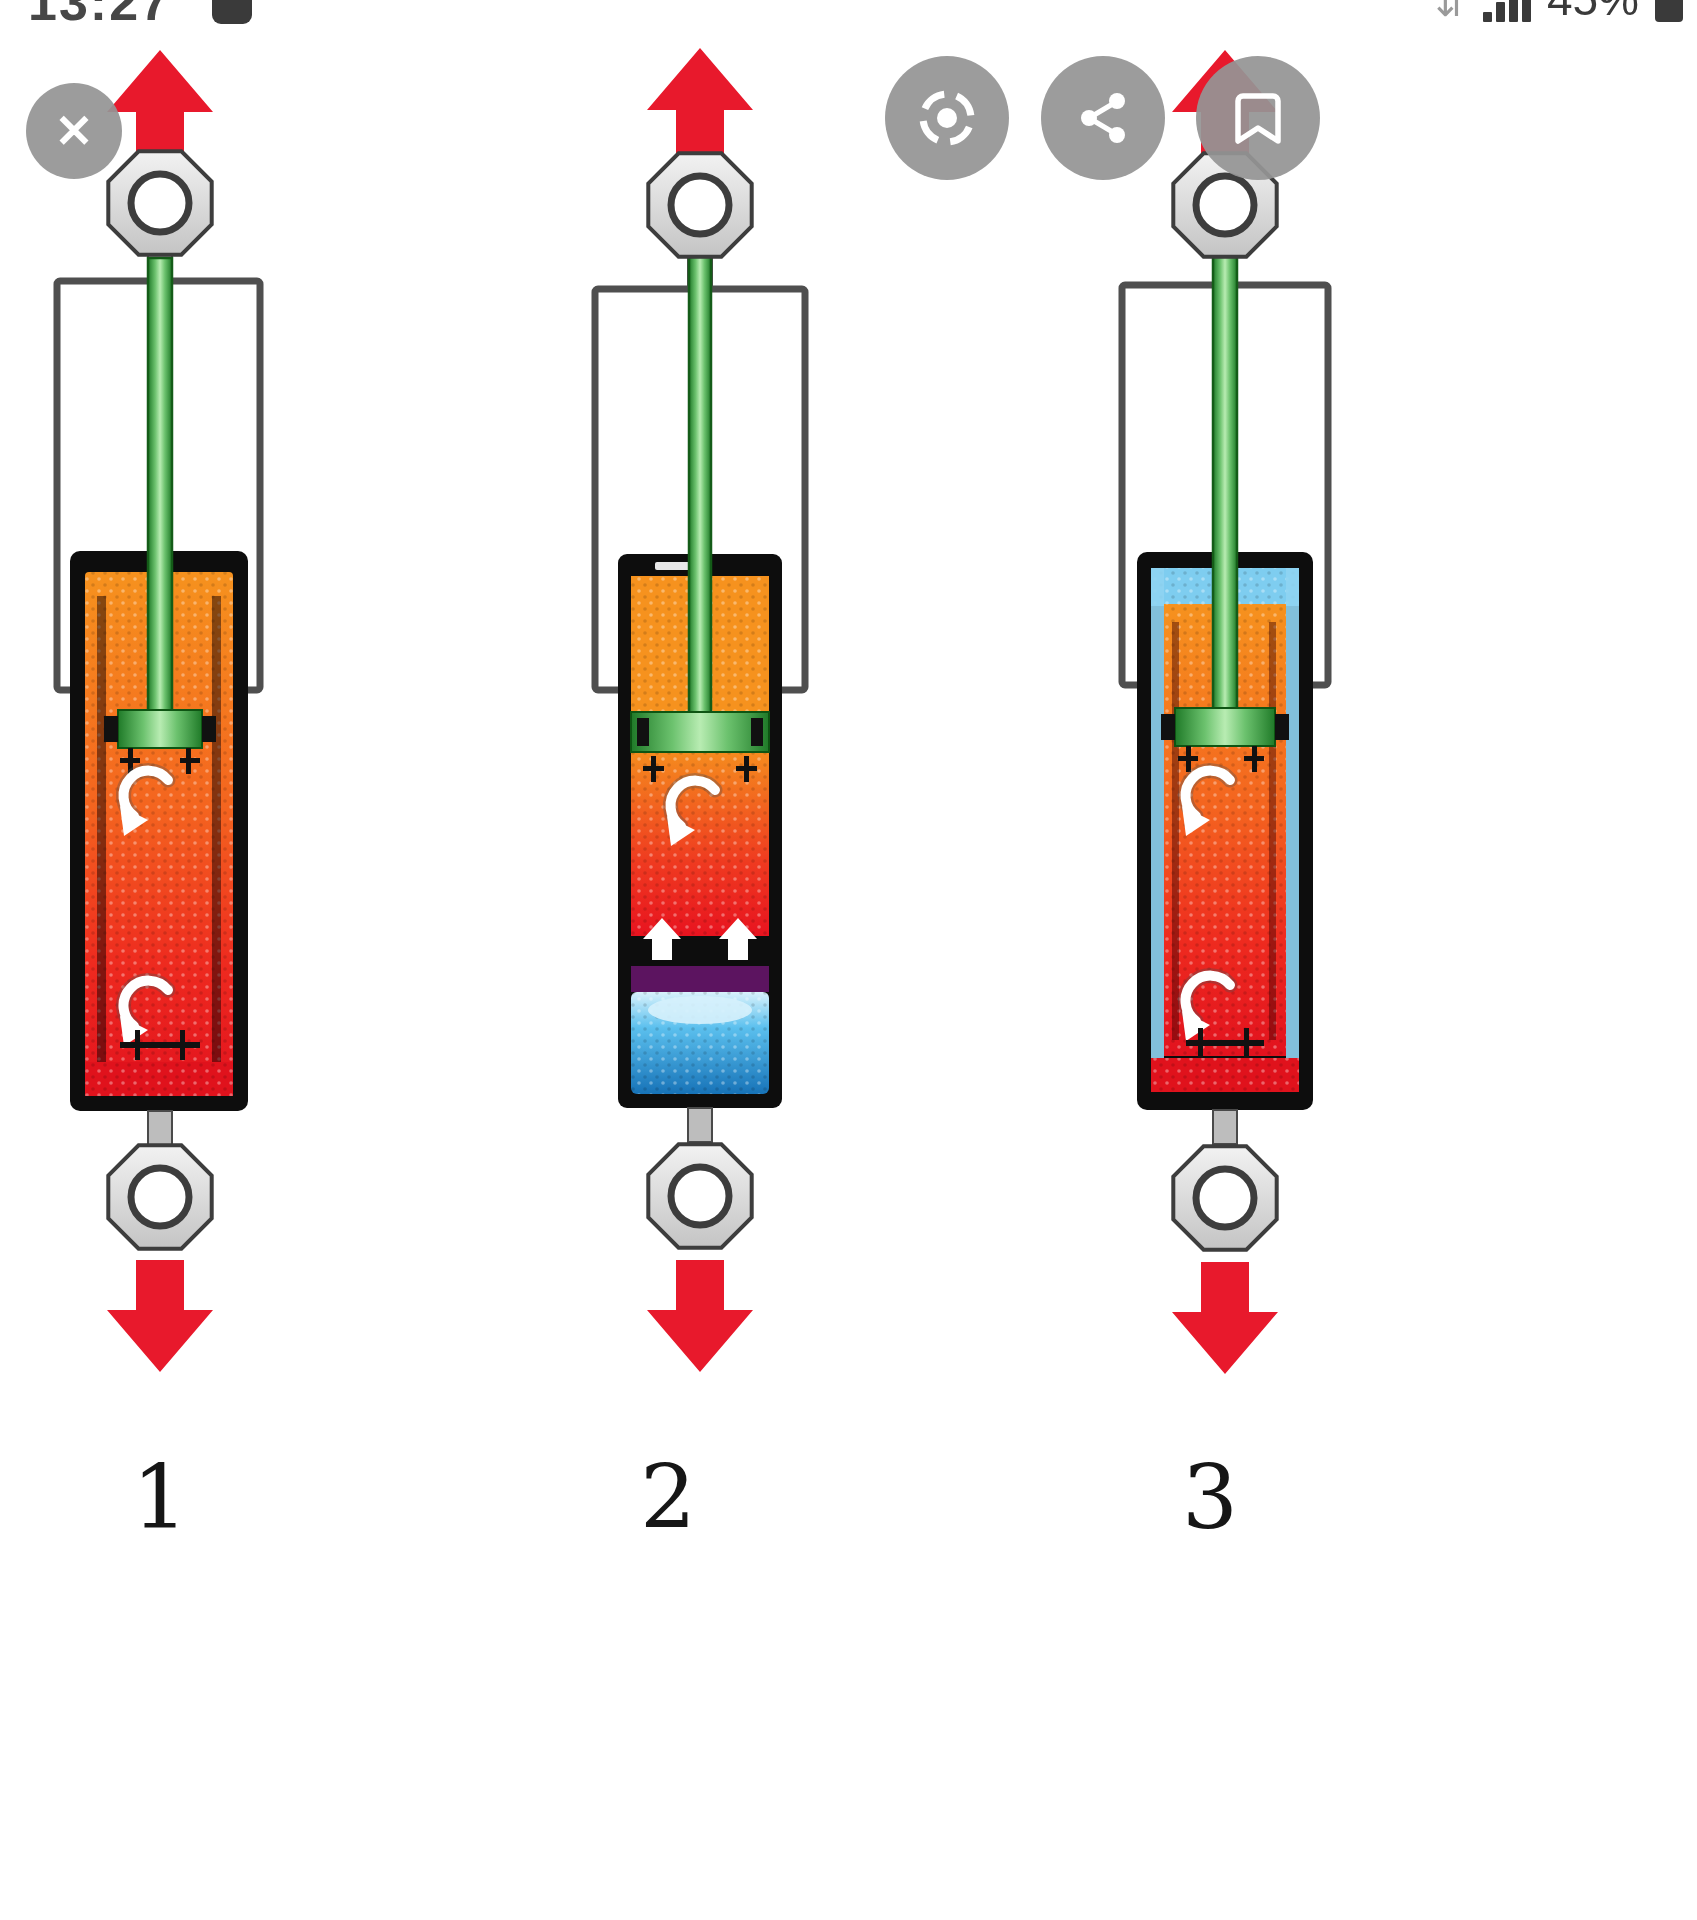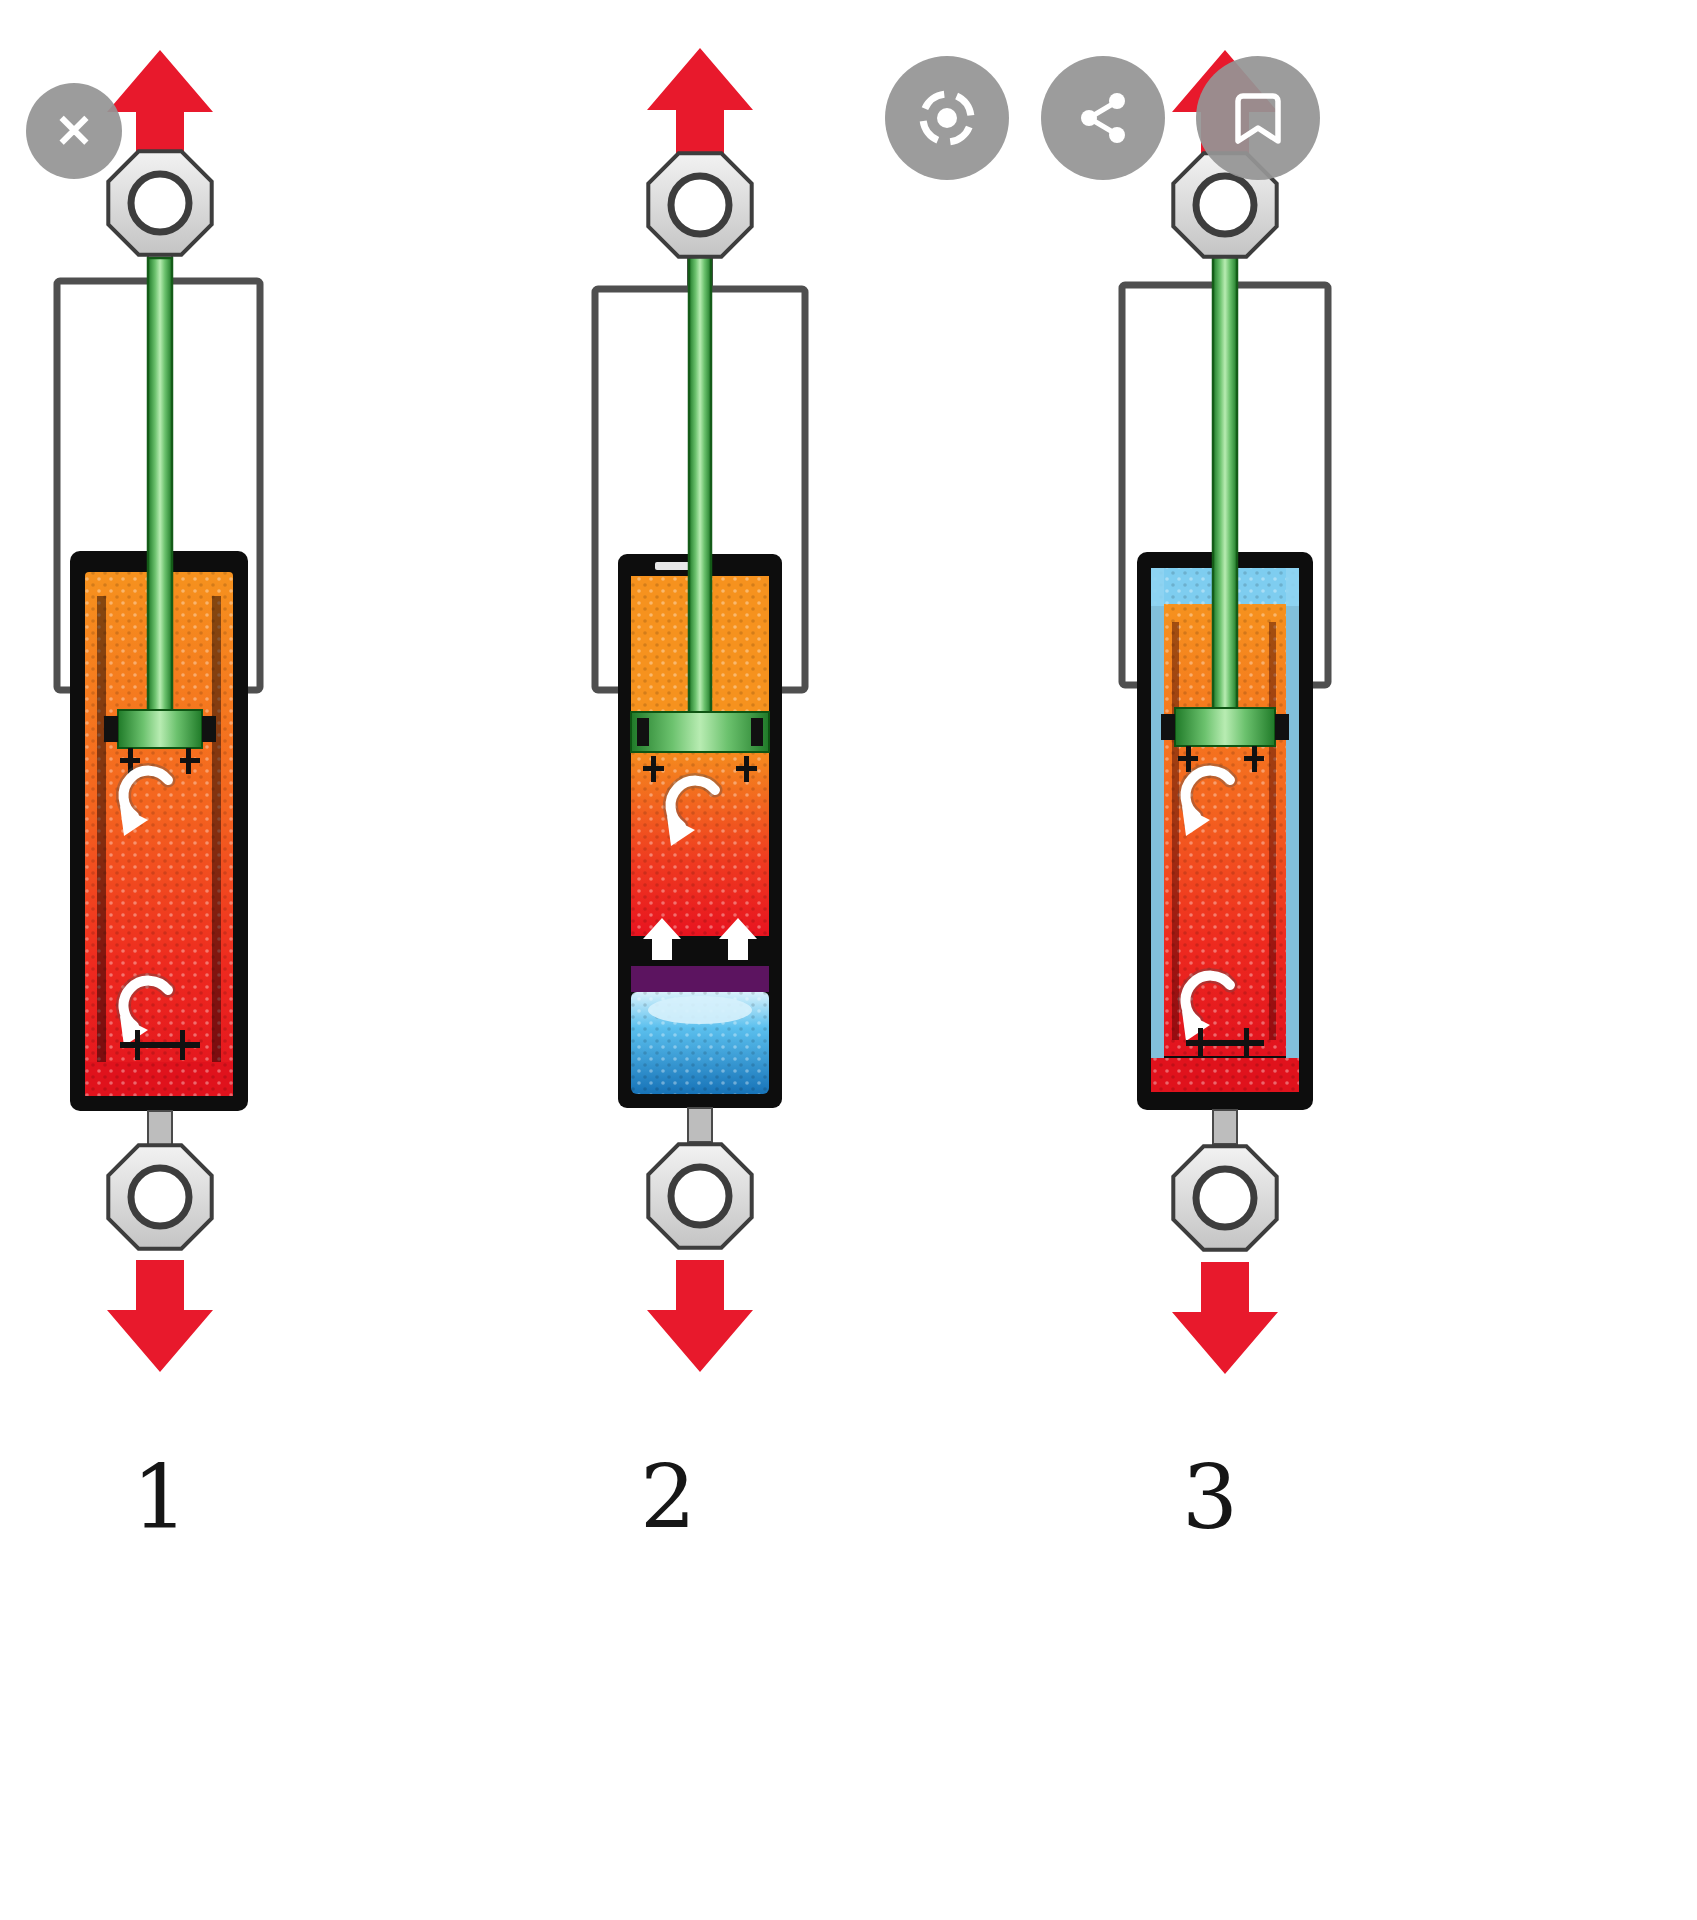--- a/index.html
+++ b/index.html
@@ -219,20 +219,35 @@
       <use href="#eyelet" transform="translate(1225,205)"></use>
       <use href="#eyelet" transform="translate(1225,1198)"></use>
       <use href="#arrow-up" transform="translate(1225,1374) scale(1,-1)"></use>
     </g>
   </svg>
 
   <div class="fig-label l1">1</div>
   <div class="fig-label l2">2</div>
   <div class="fig-label l3">3</div>
 
+  <div class="statusbar">
+    <div class="sb-time">13:27</div>
+    <div class="sb-photo"></div>
+    <div class="sb-right">
+      <span class="sb-updown">⇵</span>
+      <span class="sb-bars">
+          <i></i>
+          <i></i>
+          <i></i>
+          <i></i>
+        </span>
+      <span class="sb-batt-text">45%</span>
+      <span class="sb-battery"></span>
+    </div>
+  </div>
 
   <div class="circle-btn btn-close">
     <span>✕</span>
   </div>
 
   <div class="circle-btn btn-lens">
     <svg width="72" height="72" viewBox="-36 -36 72 72">
       <circle r="24" fill="none" stroke="#ffffff" stroke-width="7" stroke-dasharray="25 12.7" transform="rotate(22)"></circle>
       <circle r="10" fill="#ffffff"></circle>
     </svg>

